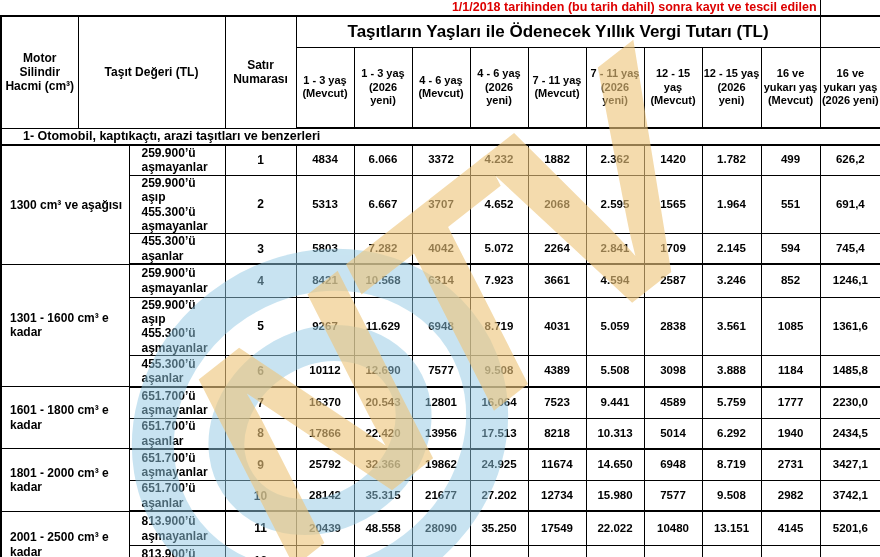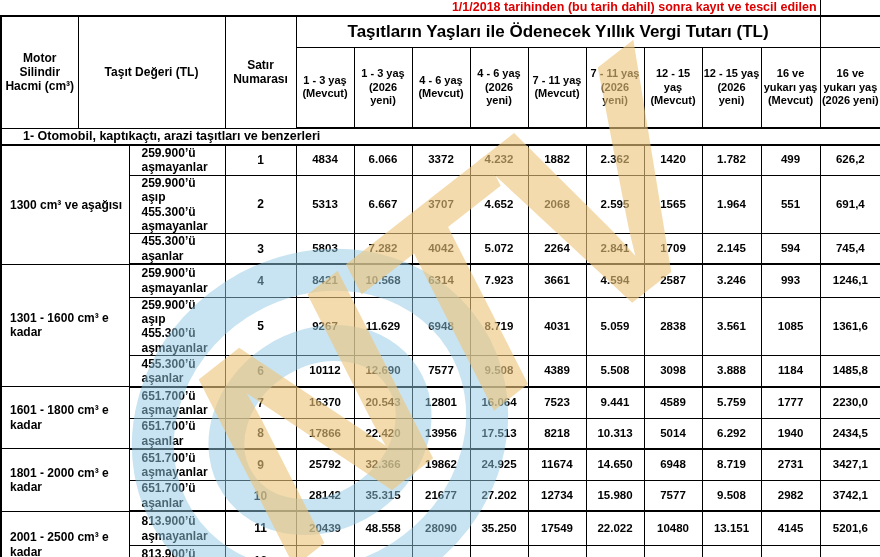--- a/index.html
+++ b/index.html
@@ -135,21 +135,21 @@
 aşmayanlar</td>
     <td class="num">4</td>
     <td class="n">8421</td>
           <td class="n">10.568</td>
           <td class="n">6314</td>
           <td class="n">7.923</td>
           <td class="n">3661</td>
           <td class="n">4.594</td>
           <td class="n">2587</td>
           <td class="n">3.246</td>
-          <td class="n">993</td>
+          <td class="n">852</td>
           <td class="n last">1246,1</td>
   </tr>
   <tr style="height:50px">
     <td class="val">259.900’ü aşıp
 455.300’ü
 aşmayanlar</td>
     <td class="num">5</td>
     <td class="n">9267</td>
           <td class="n">11.629</td>
           <td class="n">6948</td>

